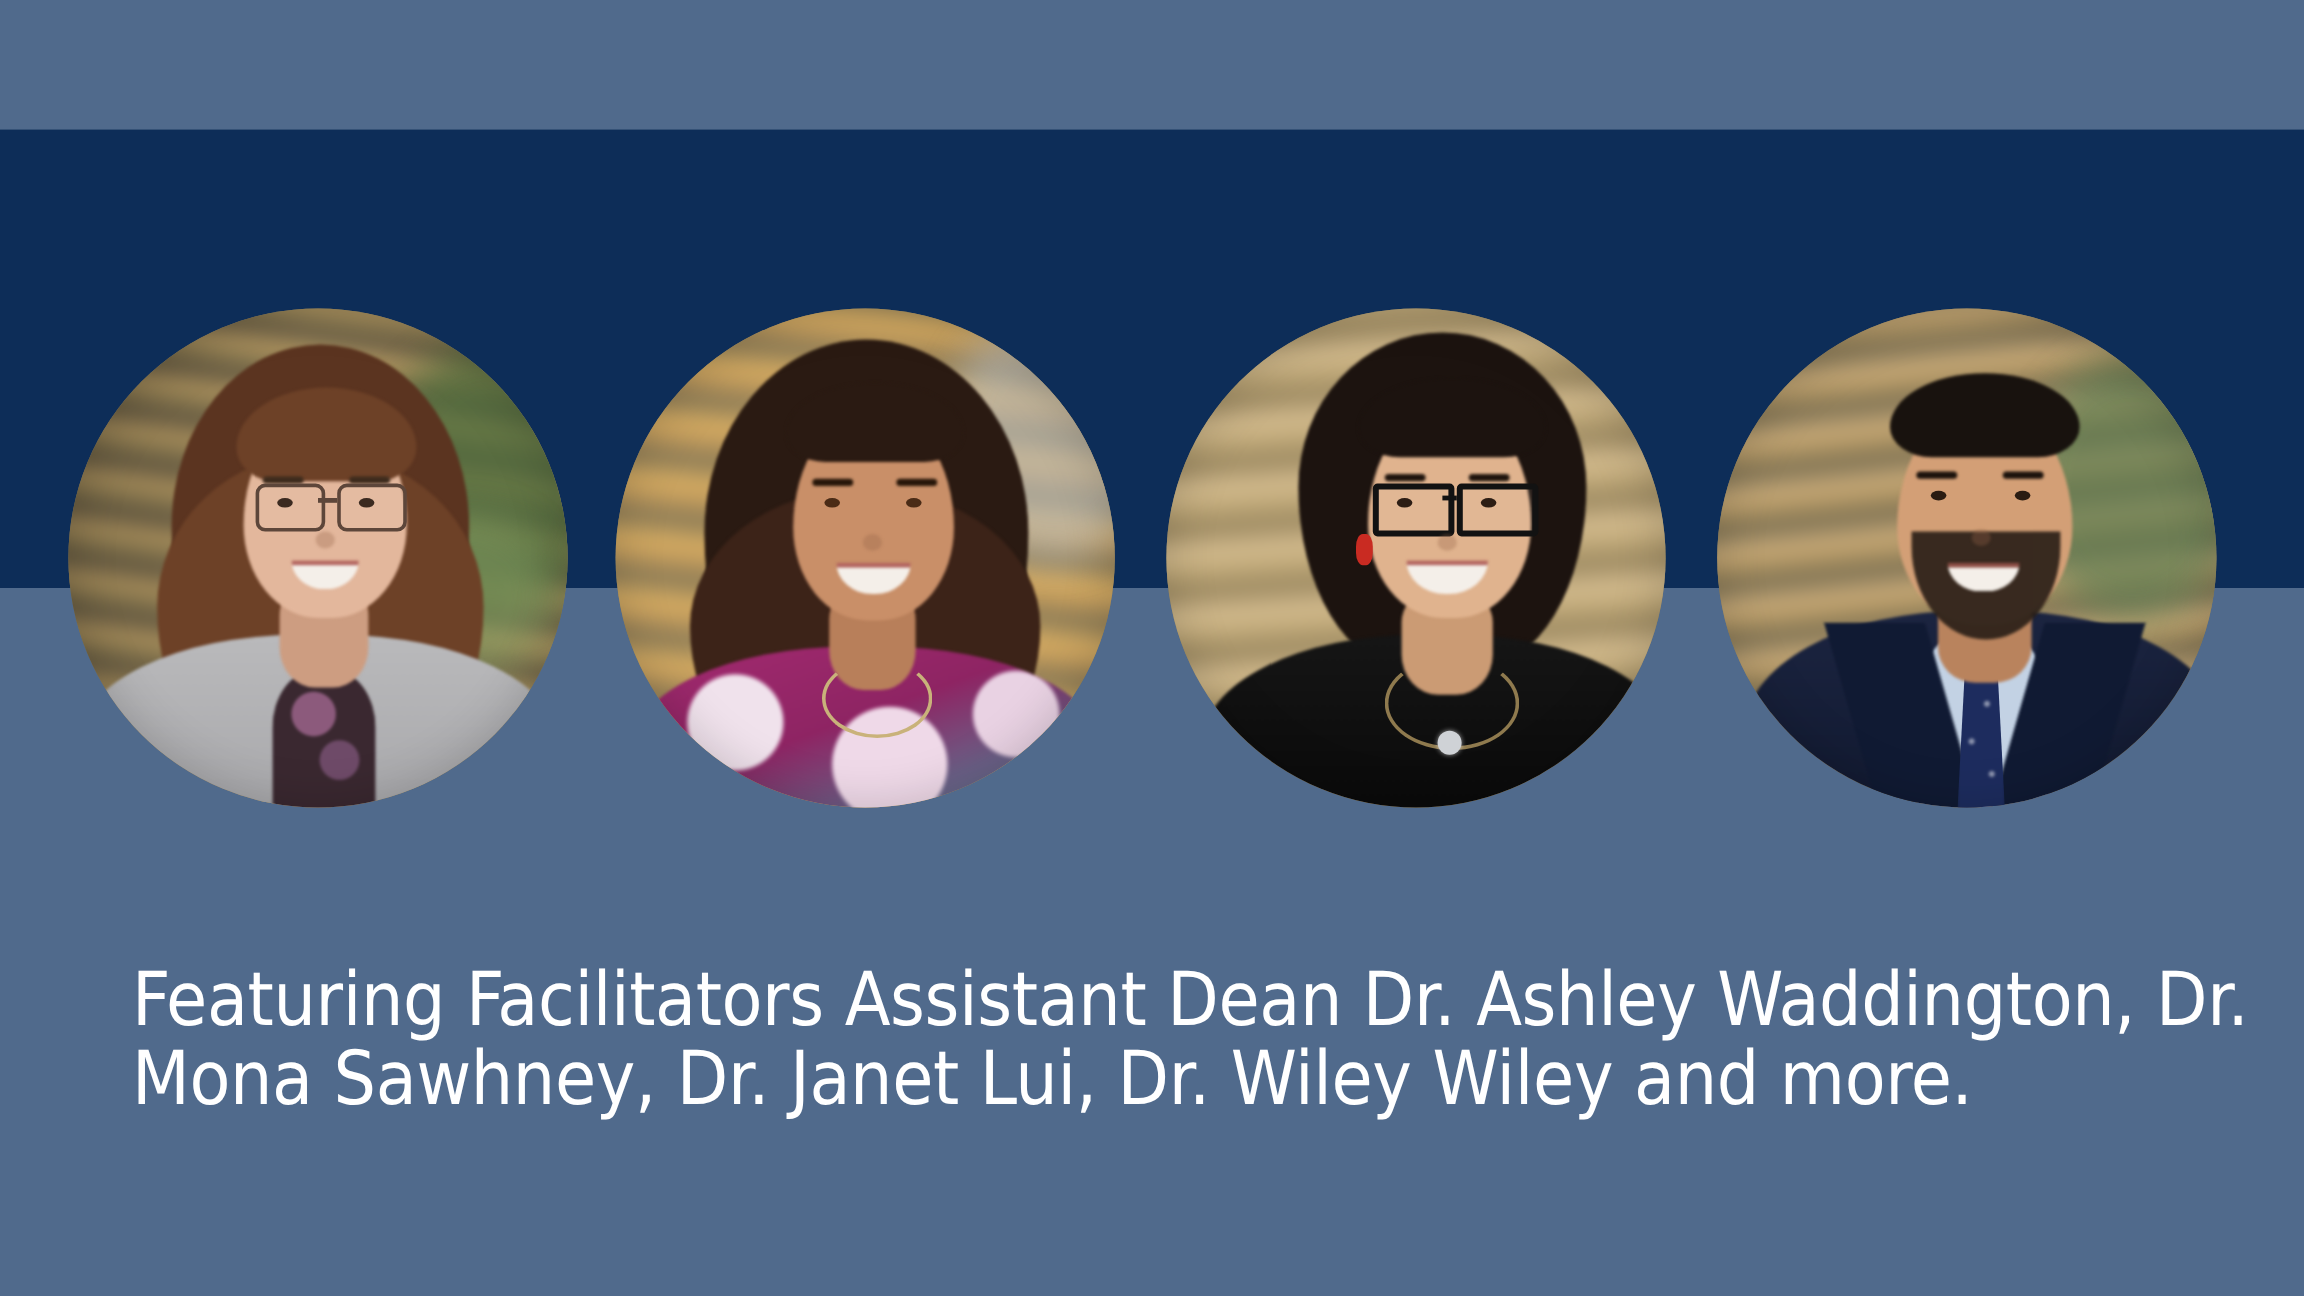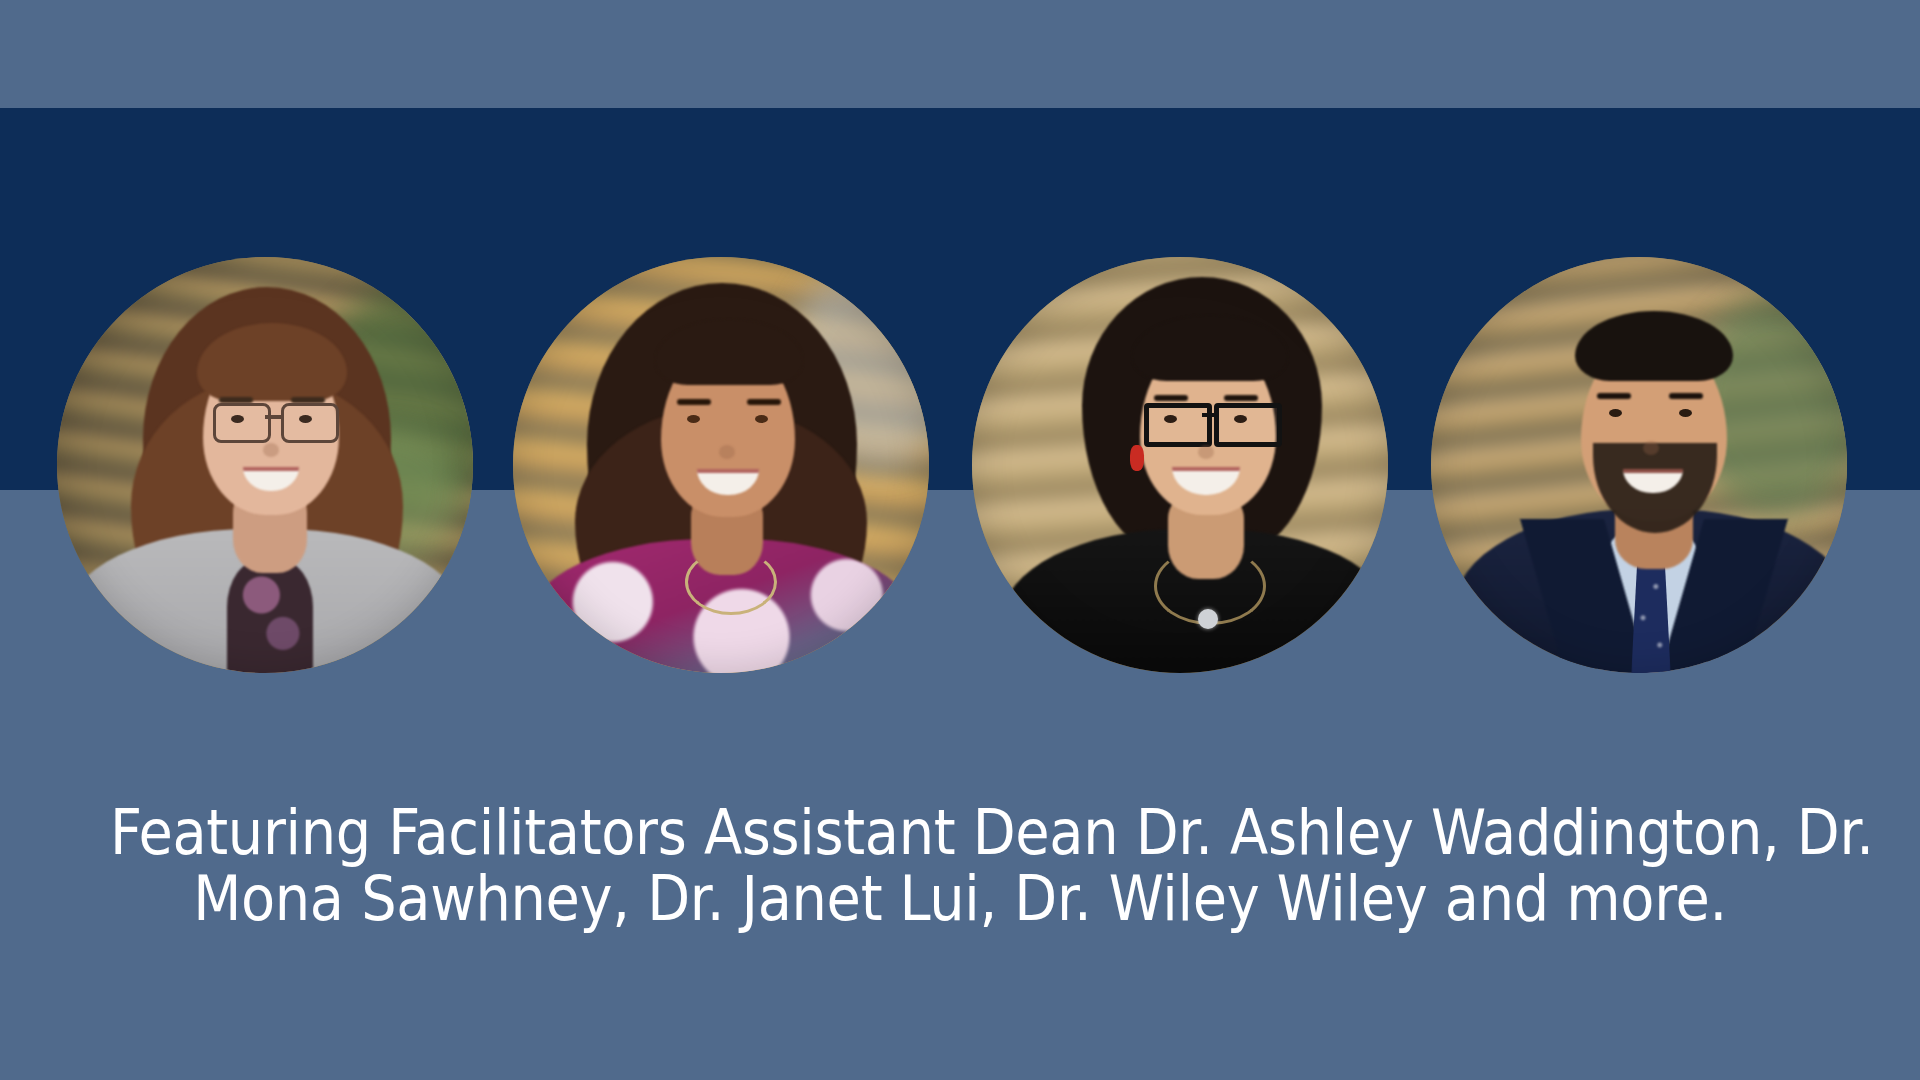--- a/index.html
+++ b/index.html
@@ -8,21 +8,20 @@
     padding: 0;
     background: #ffffff;
   }
   #banner {
     position: relative;
     width: 1920px;
     height: 1080px;
     overflow: hidden;
     background: #506a8c;
     font-family: "Liberation Sans", "DejaVu Sans", sans-serif;
-    text-align: center;
   }
 
   
   .band {
     position: absolute;
     left: 0;
     width: 100%;
   }
   .band-top-slate {
     top: 0;

